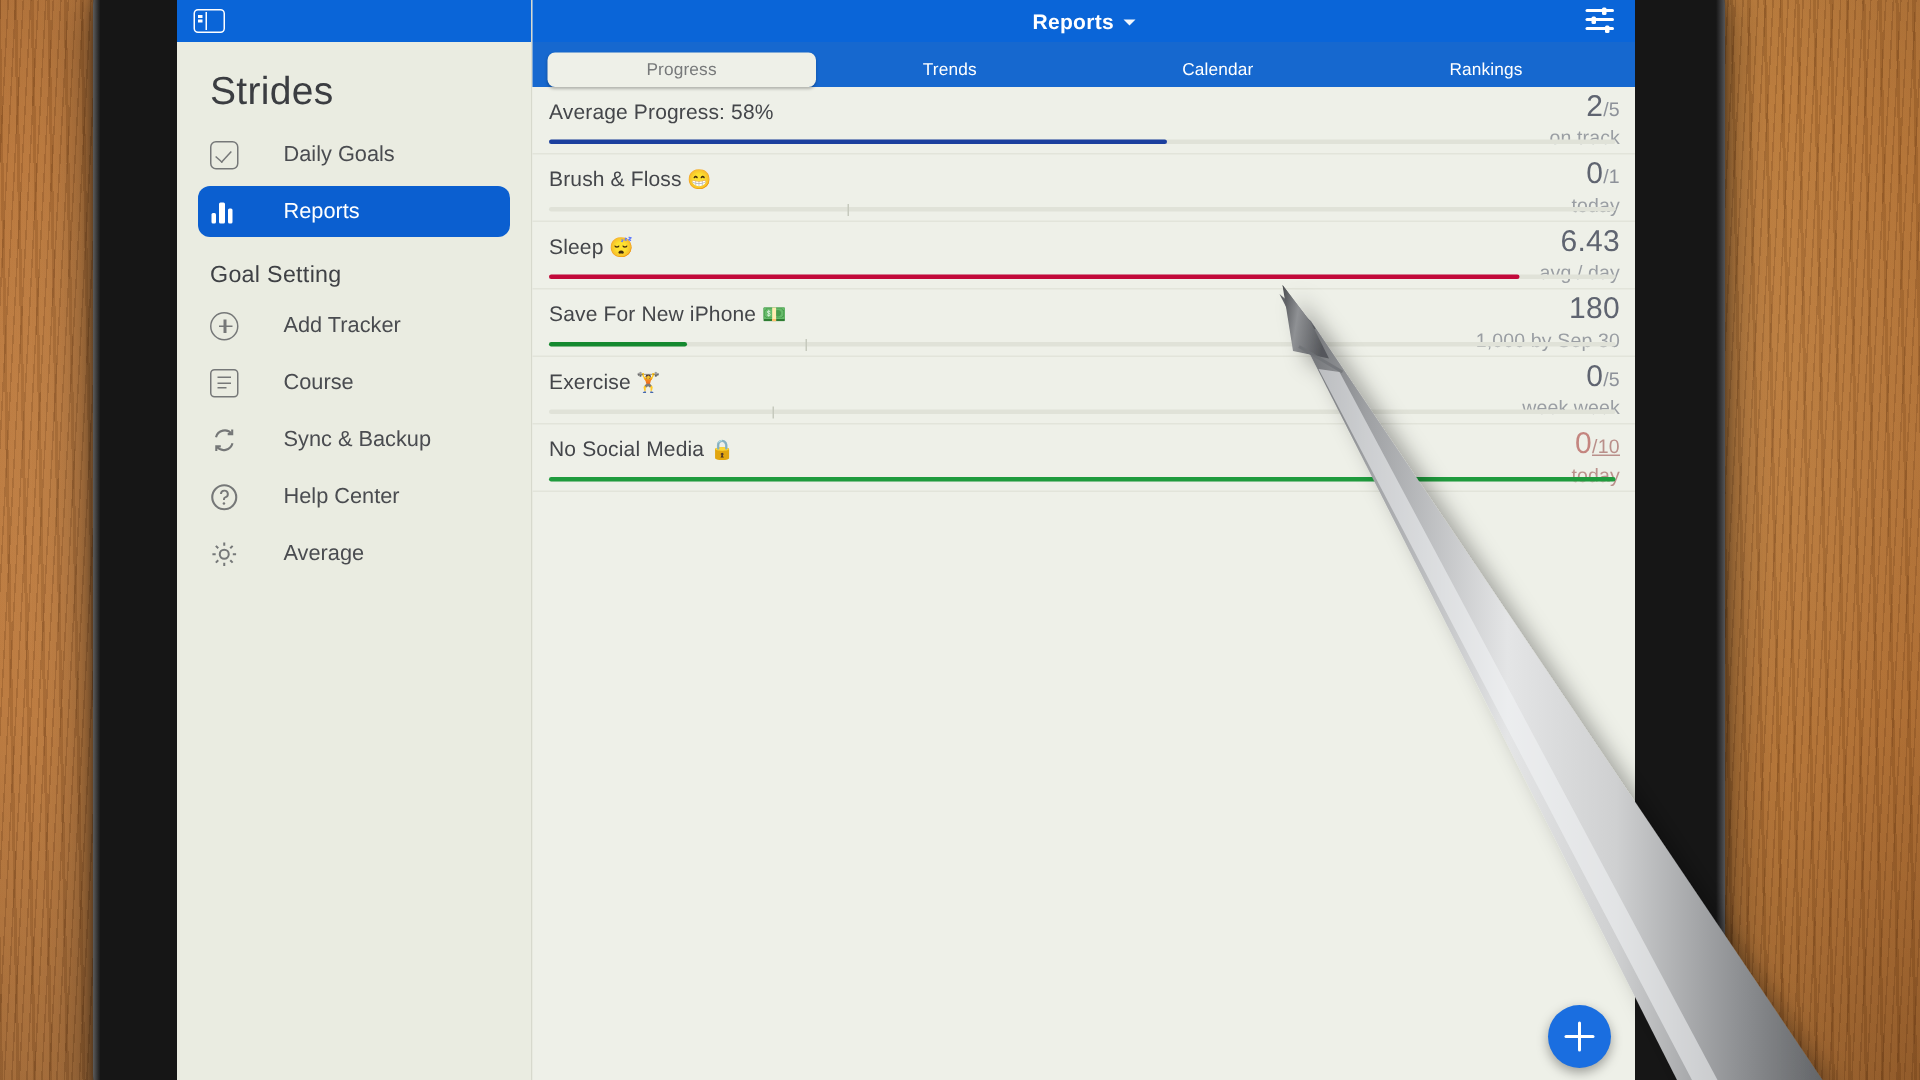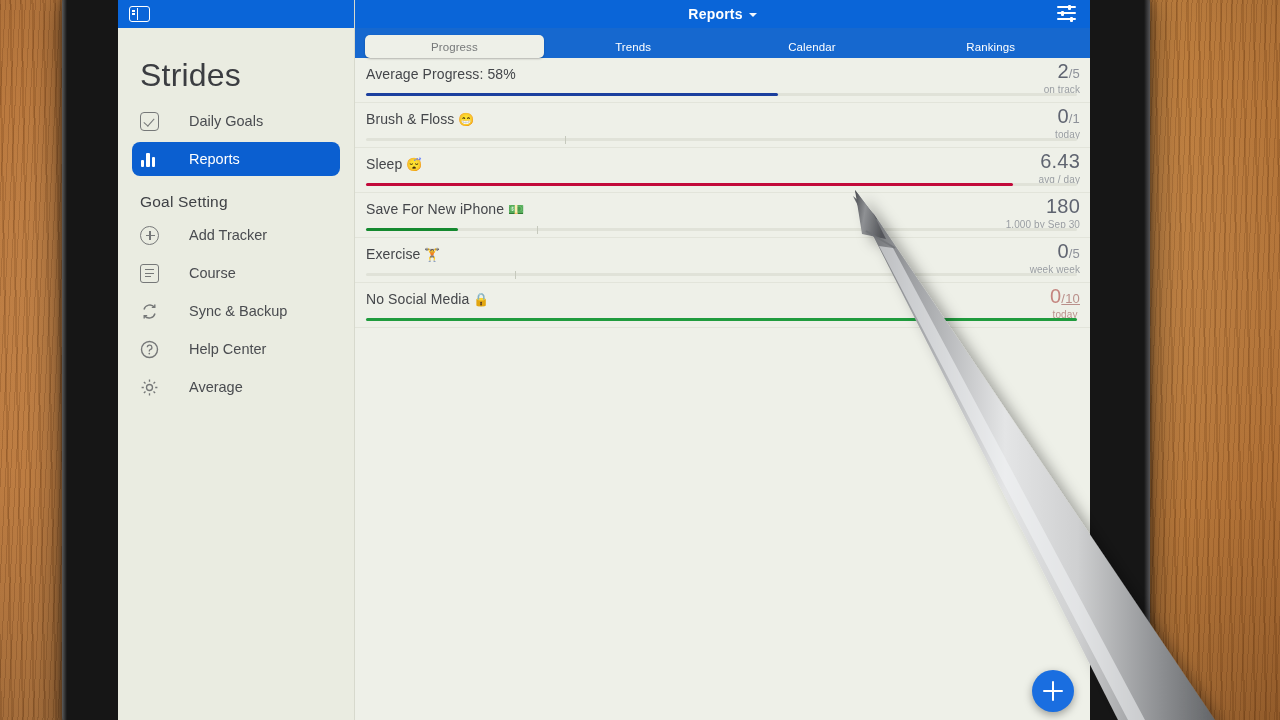--- a/index.html
+++ b/index.html
@@ -63,22 +63,22 @@
   .sb-toggle .frame{
     position:absolute; inset:0; border:1.6px solid #fff; border-radius:3px;
   }
   .sb-toggle .div{
     position:absolute; left:7.5px; top:1.6px; width:1.6px; bottom:1.6px; background:#fff;
   }
   .sb-toggle .ln{ position:absolute; left:3px; width:3px; height:1.6px; background:#fff; }
   .sb-toggle .ln.a{ top:4px; } .sb-toggle .ln.b{ top:7.4px; }
 
   #app-title{
-    font-size:32px; color:#3b3d41; letter-spacing:.2px;
-    padding:17px 0 6px 22px; font-weight:400;margin-top:12px;
+    font-size:26px; color:#3b3d41; letter-spacing:.2px;
+    padding:17px 0 6px 22px; font-weight:400;
   }
   .nav-item{
     display:flex; align-items:center; gap:30px;
     height:34px; margin:4px 14px; padding-left:8px;
     border-radius:8px; cursor:pointer;
     font-size:14.5px; color:#4a4c50;
   }
   .nav-item.active{ background:#0b5fd0; color:#fff; }
   .nav-icon{ width:19px; height:19px; flex:0 0 19px; position:relative; opacity:.72; }
   .nav-item.active .nav-icon{ opacity:1; }
@@ -157,21 +157,21 @@
   .row-label{
     position:absolute; left:11px; top:8px;
     font-size:14px; color:#44464a; letter-spacing:.1px; white-space:nowrap;
   }
   .row-label .emo{ font-size:13px; margin-left:4px; }
   .row-value{
     position:absolute; right:10px; top:3px; text-align:right; line-height:1;
   }
   .row-value .big{ font-size:20px; color:#5f6470; letter-spacing:.2px; }
   .row-value .big .den{ font-size:13px; color:#8d9199; }
-  .row-value .sub{ font-size:10px; color:#9a9ea3; margin-top:4px; letter-spacing:.1px;text-align:center;}
+  .row-value .sub{ font-size:13px; color:#9a9ea3; margin-top:4px; letter-spacing:.1px;text-align:center;}
   .row-value.warn .big{ color:#c4857f; }
   .row-value.warn .big .den{ color:#b98f8a;text-decoration:underline; }
   .row-value.warn .sub{ color:#bb918c; }
 
   .track{
     position:absolute; left:11px; bottom:6px; height:3px;
     width:711px; background:#e0e2d8; border-radius:2px;
   }
   .track .fill{ position:absolute; left:0; top:0; height:3px; border-radius:2px; }
   .track .nub{ position:absolute; top:-2.5px; width:1px; height:8px; background:#c6c9bd; }

